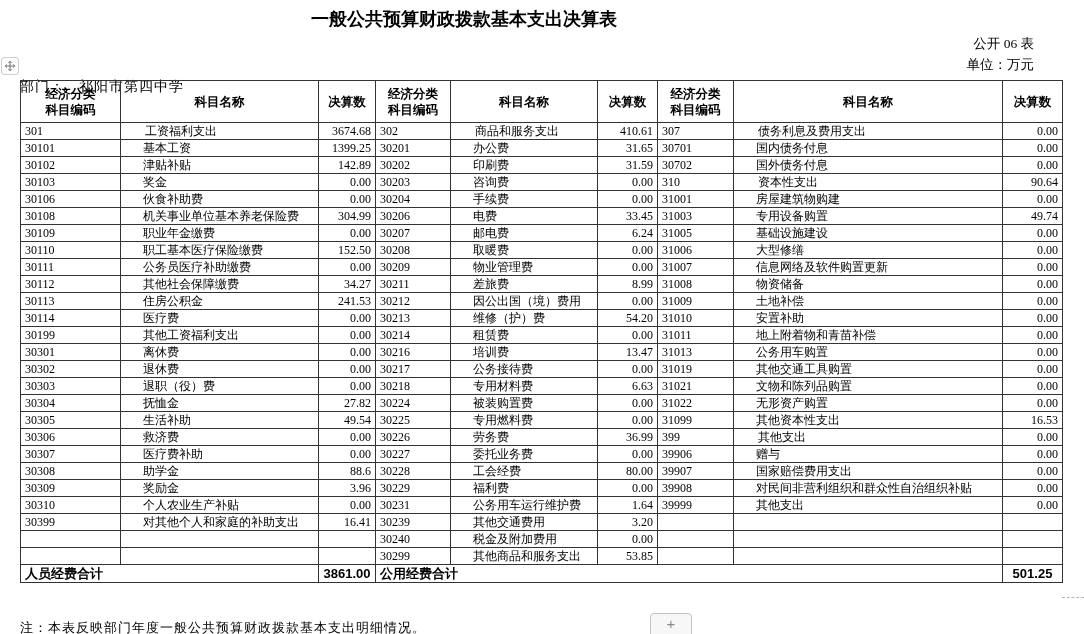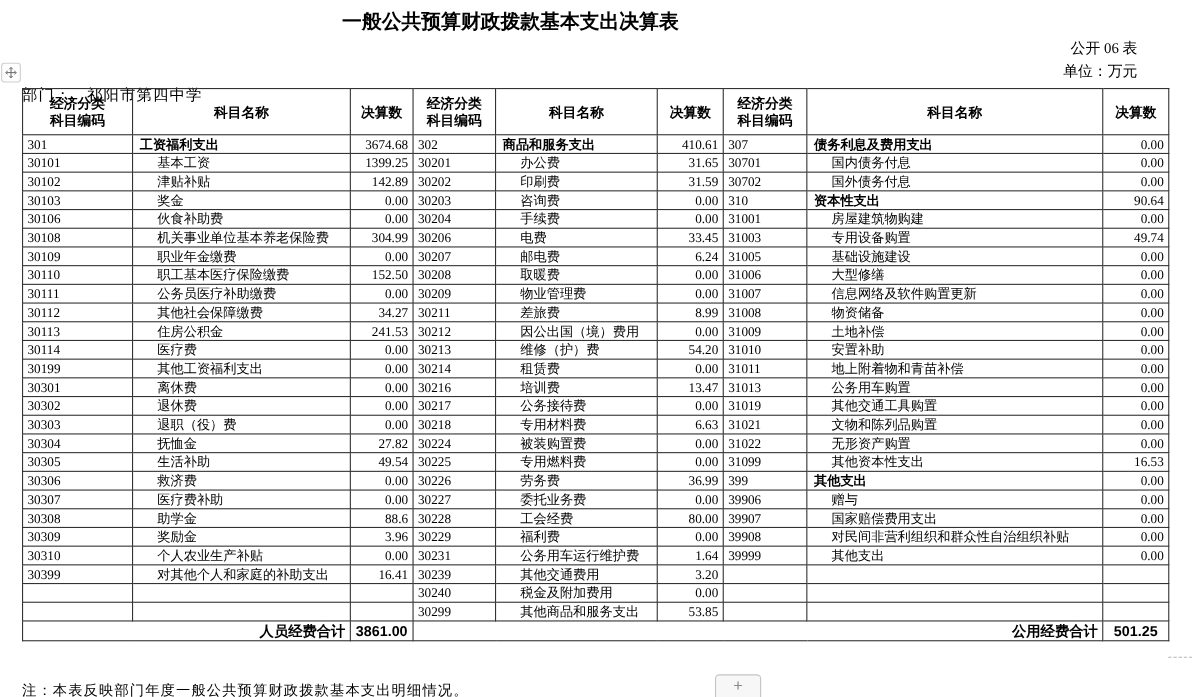--- a/index.html
+++ b/index.html
@@ -20,27 +20,27 @@
                  display:flex; align-items:center; justify-content:center; cursor:move; }
 
   table.budget { position:absolute; top:80px; left:20px; width:1042px;
                  border-collapse:collapse; table-layout:fixed;border-radius:22px; }
   table.budget th, table.budget td { border:1px solid #333; overflow:hidden; white-space:nowrap; }
   table.budget th { height:42px; font-size:12.5px; font-weight:700; text-align:center;
                     vertical-align:middle; line-height:16px; }
   table.budget td { height:17px; font-size:12px; line-height:15px; padding:0 4px; }
   td.code { text-align:left; padding-left:5px; }
   td.name { text-align:left; }
-  td.name.parent { padding-left:6px;font-weight:bold; }
+  td.name.parent { padding-left:24px; }
   td.name.child  { padding-left:22px; }
   td.val  { text-align:right; padding-right:5px; }
 
   tr.footer-row td { height:18px; font-family:"Liberation Sans", sans-serif;
                      font-weight:700; font-size:13px; }
-  tr.footer-row td.total-label { text-align:right; }
+  tr.footer-row td.total-label { text-align:left; }
   tr.footer-row td.total-value { text-align:center; }
 
   .note { position:absolute; top:619px; left:20px; font-size:13px; letter-spacing:1px; }
 
   .add-button { position:absolute; top:613px; left:650px; width:42px; height:26px;
                 border:1px solid #c3c3c3; border-radius:4px; background:#f7f7f7;
                 color:#8a8a8a; font-family:"Liberation Sans", sans-serif; font-size:15px;
                 display:flex; align-items:flex-start; justify-content:center; line-height:20px;
                 cursor:pointer; }
 

